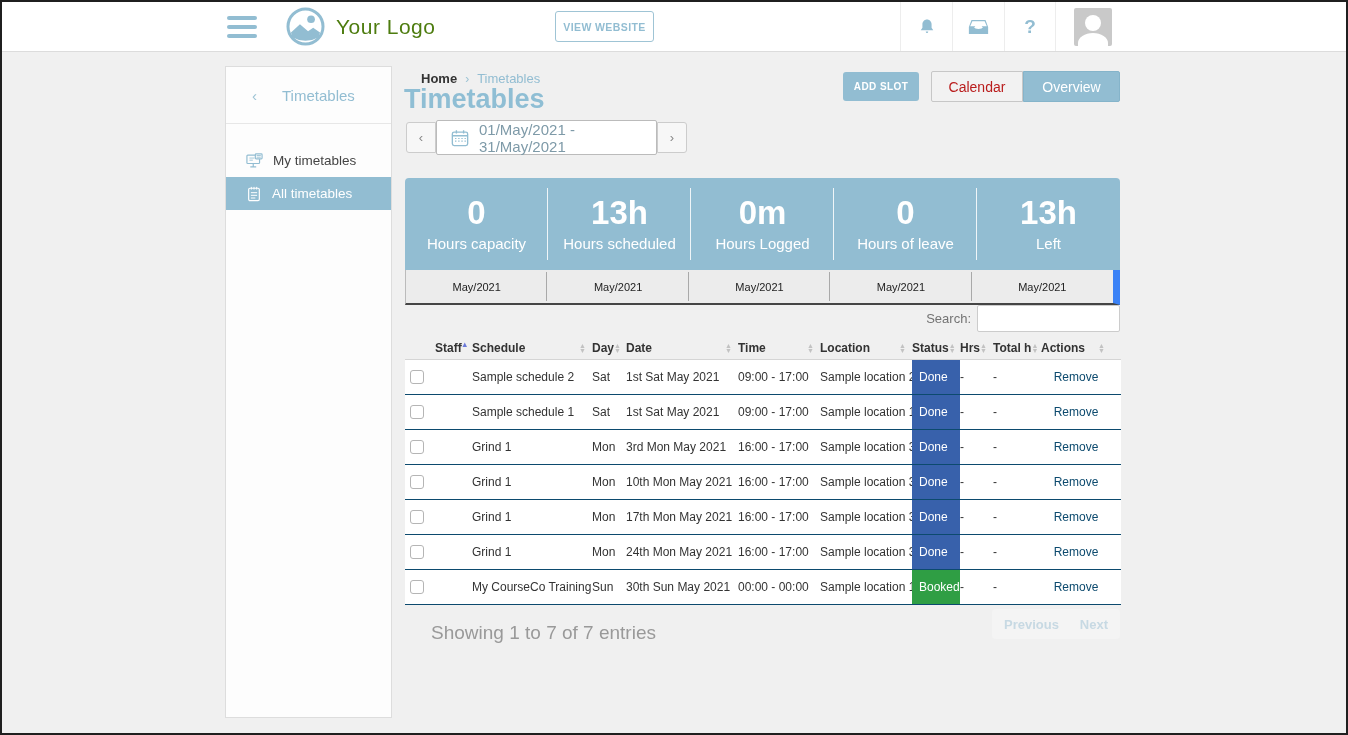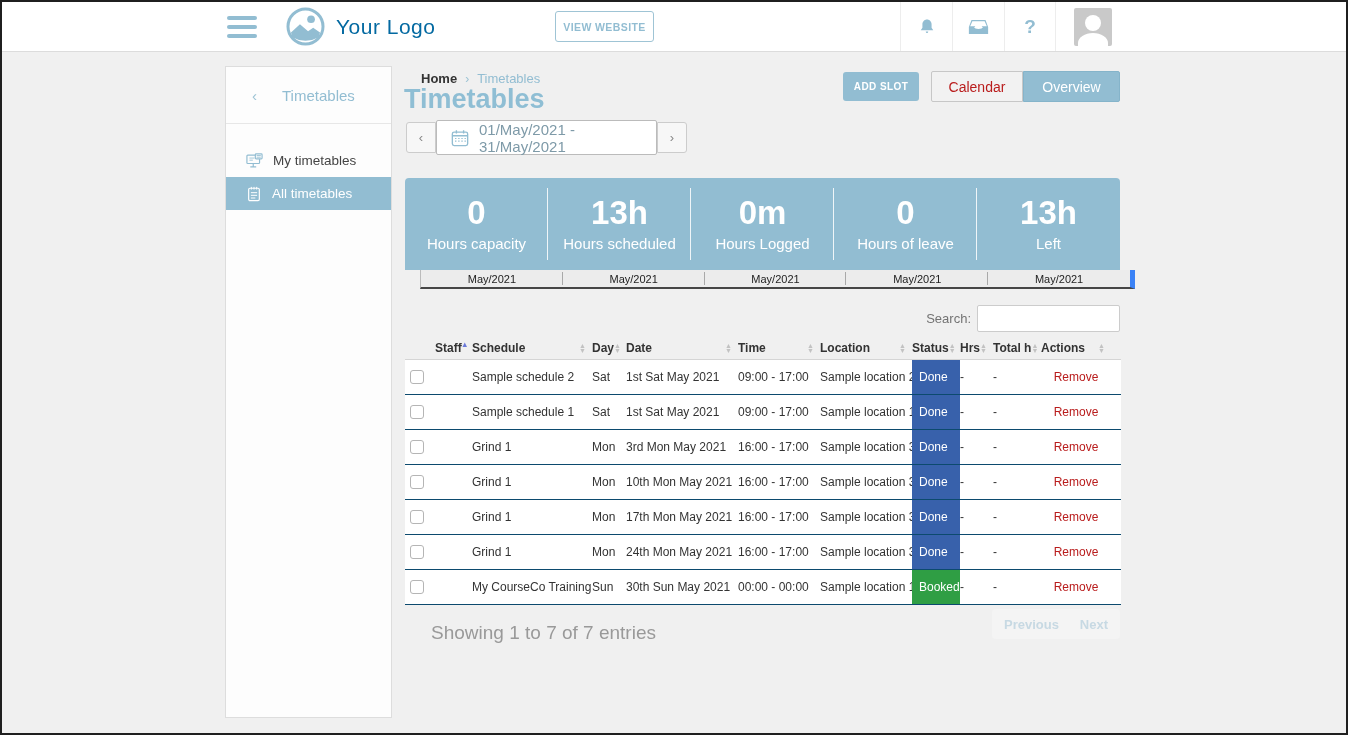--- a/index.html
+++ b/index.html
@@ -14,21 +14,21 @@
   .abs { position:absolute; }
 
   
   .topbar {
     position:absolute; top:0; left:0; right:0; height:50px;
     background:#fff; border-bottom:1px solid #dcdcdc;
   }
   .hamburger { left:225px; top:14px; width:30px; height:22px; display:flex; flex-direction:column; justify-content:space-between; cursor:pointer; }
   .hamburger span { display:block; height:4px; background:#92bdd2; border-radius:2px; }
   .logo-wrap { left:283px; top:4px; display:flex; align-items:center; gap:10px; }
-  .logo-text { color:#0369a1; font-size:21px; letter-spacing:0.5px; }
+  .logo-text { color:#4d7c0f; font-size:21px; letter-spacing:0.5px; }
   .view-website {
     left:553px; top:9px; width:99px; height:31px;
     background:#fff; border:1px solid #9fc4d5; border-radius:3px;
     color:#92bdd2; font-size:10.5px; font-weight:bold; letter-spacing:0.4px;
     display:flex; align-items:center; justify-content:center; cursor:pointer;
   }
   .top-icons { left:898px; top:0; height:49px; display:flex; align-items:stretch; }
   .top-icon-cell {
     width:52px; display:flex; align-items:center; justify-content:center;
     border-left:1px solid #ededed; cursor:pointer;
@@ -107,24 +107,23 @@
   .stats {
     left:403px; top:176px; width:715px; height:92px; background:#92bdd2;
     border-radius:4px 4px 0 0; display:flex;
   }
   .stat-cell { flex:1; position:relative; display:flex; flex-direction:column; align-items:center; justify-content:center; gap:6px; }
   .stat-cell:not(:last-child)::after { content:''; position:absolute; right:0; top:10px; bottom:10px; width:1px; background:rgba(255,255,255,0.85); }
   .stat-value { color:#fff; font-size:33px; font-weight:bold; line-height:1; }
   .stat-label { color:#fff; font-size:15px; }
 
   .may-strip {
-    left:403px; top:268px; width:715px; height:19px; background:#ececec;
-    border-bottom:2px solid #454545; border-left:1px solid #bbb; border-right:5px solid #3b82f6;
+    left:403px; top:268px; width:715px; height:35px; background:#ececec;
+    border-bottom:2px solid #454545; border-left:1px solid #bbb; border-right:7px solid #3b82f6;
     display:flex;
-    margin-left:15px;
   }
   .may-cell { flex:1; position:relative; display:flex; align-items:center; justify-content:center; font-size:11px; color:#222; }
   .may-cell:not(:last-child)::after { content:''; position:absolute; right:0; top:2px; bottom:2px; width:1px; background:#a9a9a9; }
 
   
   .search-row { left:905px; top:303px; width:213px; display:flex; align-items:center; justify-content:flex-end; gap:6px; }
   .search-label { color:#737373; font-size:13px; }
   .search-input { width:143px; height:27px; border:1px solid #ccc; border-radius:2px; background:#fff; outline:none; padding:0 6px; font-size:13px; font-family:"Liberation Sans", sans-serif; }
 
   
@@ -150,21 +149,21 @@
   .c-act    { width:70px; text-align:center; }
 
   .t-row .c-status {
     align-self:stretch; display:flex; align-items:center; padding-left:7px;
     color:#fff; font-size:12px;
   }
   .cbx {
     width:14px; height:14px; border:1px solid #b5b5b5; border-radius:3px; background:#fff;
     margin-left:5px; cursor:pointer; display:inline-block;
   }
-  .remove-link { color:#b91c1c; font-size:12px; cursor:pointer; }
+  .remove-link { color:#0c4a6e; font-size:12px; cursor:pointer; }
 
   .table-info { left:429px; top:620px; color:#999; font-size:19px; }
   .pager {
     left:990px; top:607px; width:128px; height:30px; background:#f4f4f4; border-radius:4px;
     display:flex; align-items:center; justify-content:space-between; padding:0 12px;
   }
   .pager span { color:#c7d9e3; font-size:13px; font-weight:bold; cursor:pointer; }
 
   svg { display:block; }
 </style>

